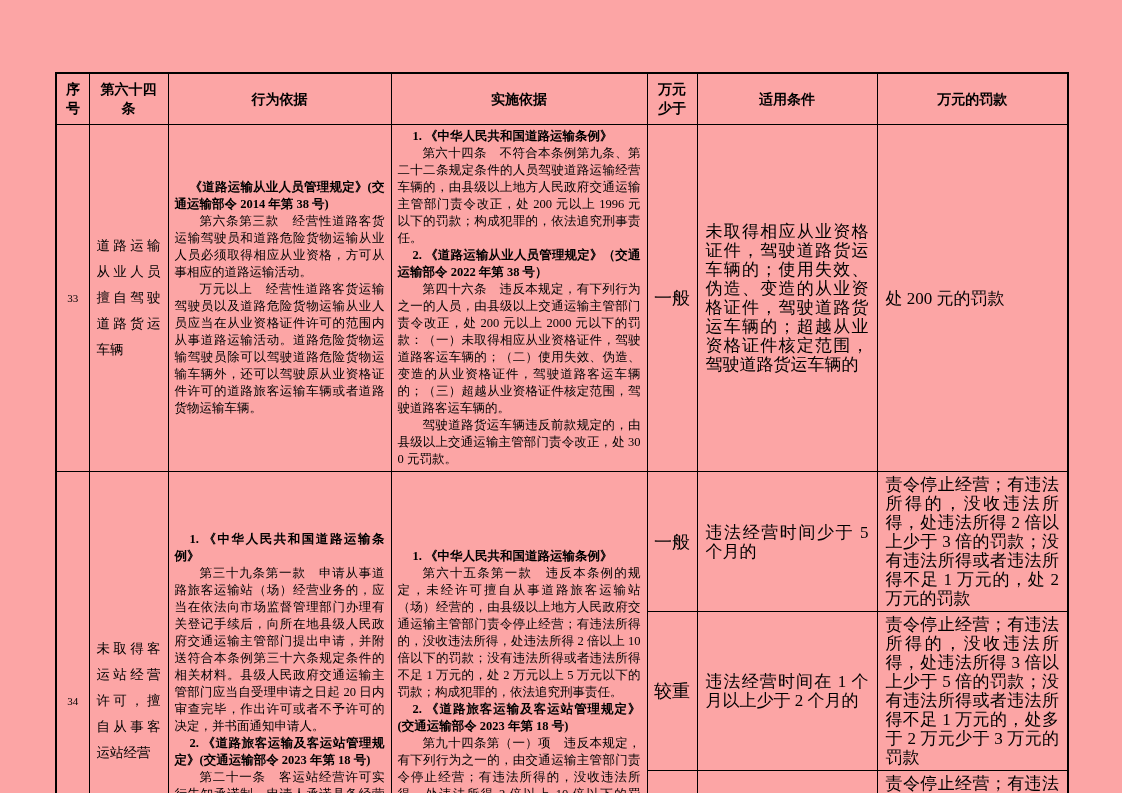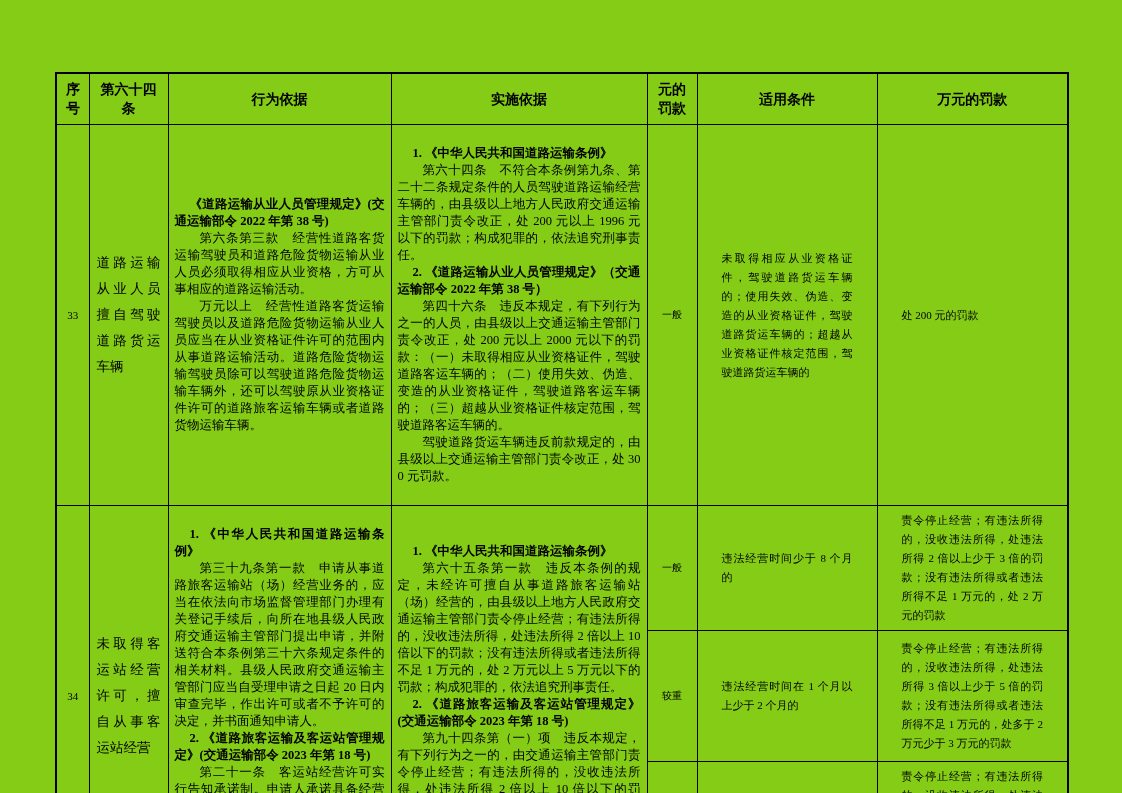--- a/index.html
+++ b/index.html
@@ -5,21 +5,21 @@
   html, body {
     margin: 0; padding: 0;
     background: #ffffff;
     font-family: "Liberation Serif", "DejaVu Serif", serif;
     color: #000;
   }
   .page {
     position: relative;
     width: 1122px;
     height: 793px;
-    background: #84cc16;
+    background: #fca5a5;
     overflow: hidden;
   }
   table.law-table {
     position: absolute;
     left: 55px;
     top: 72px;
     width: 1012px;
     border-collapse: collapse;
     table-layout: fixed;
     border: 2px solid #000;
@@ -52,42 +52,42 @@
   .cell-vio {
     padding: 13px 7px;
     font-size: 13.5px;
   }
   .cell-vio .vio-text {
     text-align: justify;
     text-justify: inter-character;
     line-height: 26px;
   }
   .cell-basis {
-    padding: 20px 6px;
+    padding: 3px 6px;
     font-size: 12.5px;
     vertical-align: middle;
   }
   .para {
     margin: 0;
     line-height: 17px;
     text-align: justify;
     text-justify: inter-character;
     text-indent: 2em;
   }
   .para.law-title {
     font-weight: bold;
     text-indent: 1.2em;
   }
   .cell-level {
     text-align: center;
-    font-size: 10px;
+    font-size: 18px;
   }
   .cell-cond, .cell-std {
-    padding: 3px 24px;
-    font-size: 11px;
+    padding: 3px 8px;
+    font-size: 17px;
   }
   .cond-text, .std-text {
     line-height: 19px;
     text-align: justify;
     text-justify: inter-character;
   }
   tr.r-33  { height: 290px; }
   tr.r-34a { height: 90px; }
   tr.r-34b { height: 127px; }
   tr.r-34c { height: 85px; }
@@ -115,33 +115,33 @@
       <col class="c-level">
         <col class="c-cond">
         <col class="c-std">
     </colgroup>
     <thead>
       <tr>
         <th>序号</th>
         <th>第六十四条</th>
         <th>行为依据</th>
         <th>实施依据</th>
-        <th>元的罚款</th>
+        <th>万元少于</th>
         <th>适用条件</th>
         <th>万元的罚款</th>
       </tr>
     </thead>
     <tbody>
       <tr class="r-33">
         <td class="cell-no">33</td>
         <td class="cell-vio">
           <div class="vio-text">道路运输从业人员擅自驾驶道路货运车辆</div>
         </td>
         <td class="cell-basis">
-          <p class="para law-title">《道路运输从业人员管理规定》(交通运输部令 2022 年第 38 号)</p>
+          <p class="para law-title">《道路运输从业人员管理规定》(交通运输部令 2014 年第 38 号)</p>
           <p class="para">第六条第三款　经营性道路客货运输驾驶员和道路危险货物运输从业人员必须取得相应从业资格，方可从事相应的道路运输活动。</p>
           <p class="para">万元以上　经营性道路客货运输驾驶员以及道路危险货物运输从业人员应当在从业资格证件许可的范围内从事道路运输活动。道路危险货物运输驾驶员除可以驾驶道路危险货物运输车辆外，还可以驾驶原从业资格证件许可的道路旅客运输车辆或者道路货物运输车辆。</p>
         </td>
         <td class="cell-basis">
           <p class="para law-title">1. 《中华人民共和国道路运输条例》</p>
           <p class="para">第六十四条　不符合本条例第九条、第二十二条规定条件的人员驾驶道路运输经营车辆的，由县级以上地方人民政府交通运输主管部门责令改正，处 200 元以上 1996 元以下的罚款；构成犯罪的，依法追究刑事责任。</p>
           <p class="para law-title">2. 《道路运输从业人员管理规定》（交通运输部令 2022 年第 38 号）</p>
           <p class="para">第四十六条　违反本规定，有下列行为之一的人员，由县级以上交通运输主管部门责令改正，处 200 元以上 2000 元以下的罚款：（一）未取得相应从业资格证件，驾驶道路客运车辆的；（二）使用失效、伪造、变造的从业资格证件，驾驶道路客运车辆的；（三）超越从业资格证件核定范围，驾驶道路客运车辆的。</p>
           <p class="para">驾驶道路货运车辆违反前款规定的，由县级以上交通运输主管部门责令改正，处 300 元罚款。</p>
         </td>
@@ -166,21 +166,21 @@
           <p class="para">第二十一条　客运站经营许可实行告知承诺制。申请人承诺具备经营许可条件并提交本规定第十七条规定的相关材料的，交通运输主管部门应当经形式审查后当场作出许可或者不予许可的决定。</p>
         </td>
         <td class="cell-basis" rowspan="3">
           <p class="para law-title">1. 《中华人民共和国道路运输条例》</p>
           <p class="para">第六十五条第一款　违反本条例的规定，未经许可擅自从事道路旅客运输站（场）经营的，由县级以上地方人民政府交通运输主管部门责令停止经营；有违法所得的，没收违法所得，处违法所得 2 倍以上 10 倍以下的罚款；没有违法所得或者违法所得不足 1 万元的，处 2 万元以上 5 万元以下的罚款；构成犯罪的，依法追究刑事责任。</p>
           <p class="para law-title">2. 《道路旅客运输及客运站管理规定》(交通运输部令 2023 年第 18 号)</p>
           <p class="para">第九十四条第（一）项　违反本规定，有下列行为之一的，由交通运输主管部门责令停止经营；有违法所得的，没收违法所得，处违法所得 2 倍以上 10 倍以下的罚款；没有违法所得或者违法所得不足 1 万元的，处 2 万元以上 5 万元以下的罚款；构成犯罪的，依法追究刑事责任：</p>
         </td>
         <td class="cell-level">一般</td>
         <td class="cell-cond">
-          <div class="cond-text">违法经营时间少于 8 个月的</div>
+          <div class="cond-text">违法经营时间少于 5 个月的</div>
         </td>
         <td class="cell-std">
           <div class="std-text">责令停止经营；有违法所得的，没收违法所得，处违法所得 2 倍以上少于 3 倍的罚款；没有违法所得或者违法所得不足 1 万元的，处 2 万元的罚款</div>
         </td>
       </tr>
       <tr class="r-34b">
         <td class="cell-level">较重</td>
         <td class="cell-cond">
           <div class="cond-text">违法经营时间在 1 个月以上少于 2 个月的</div>
         </td>

